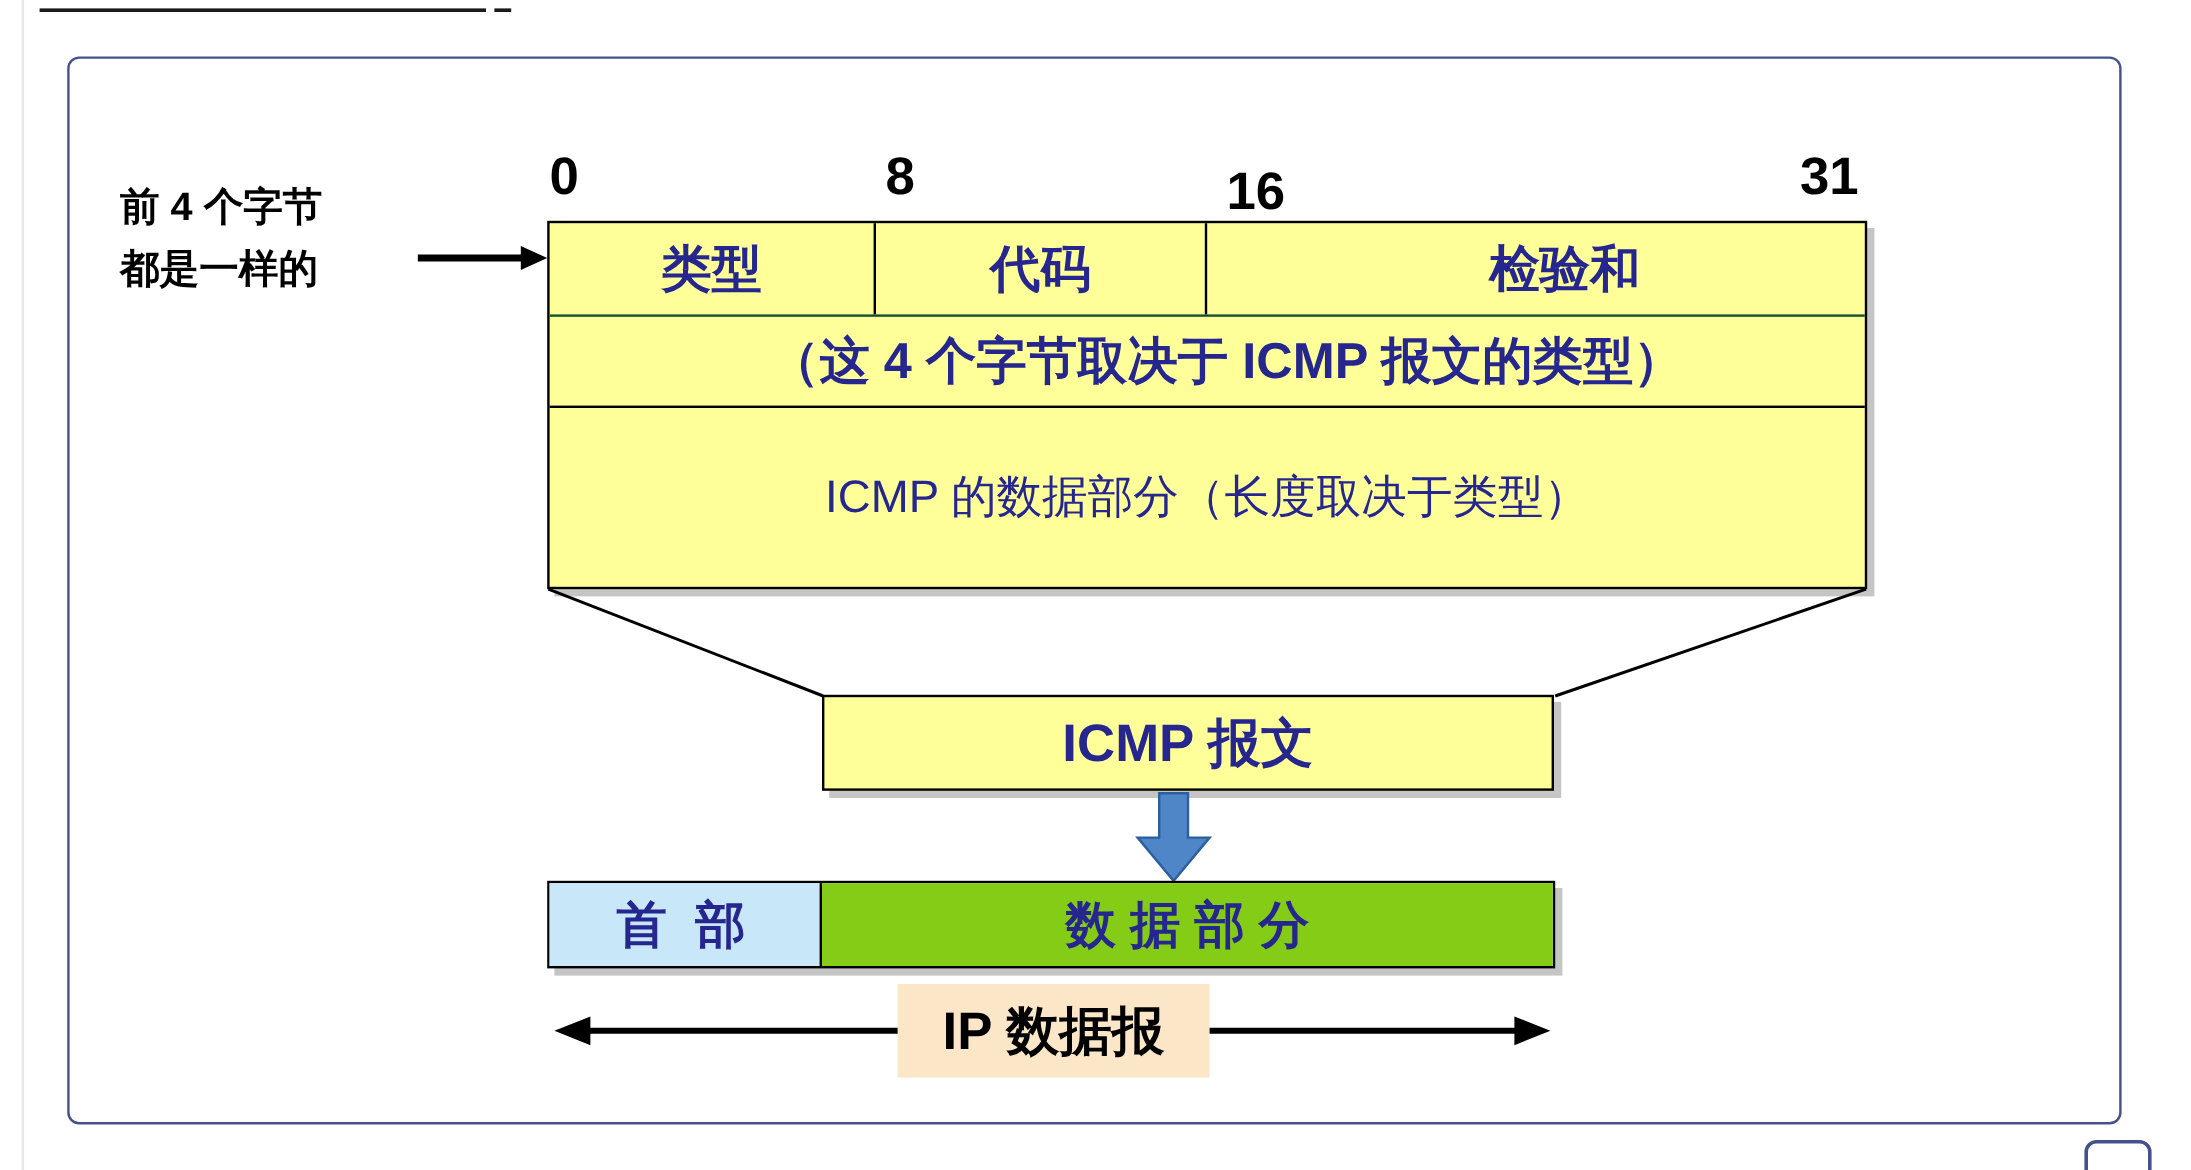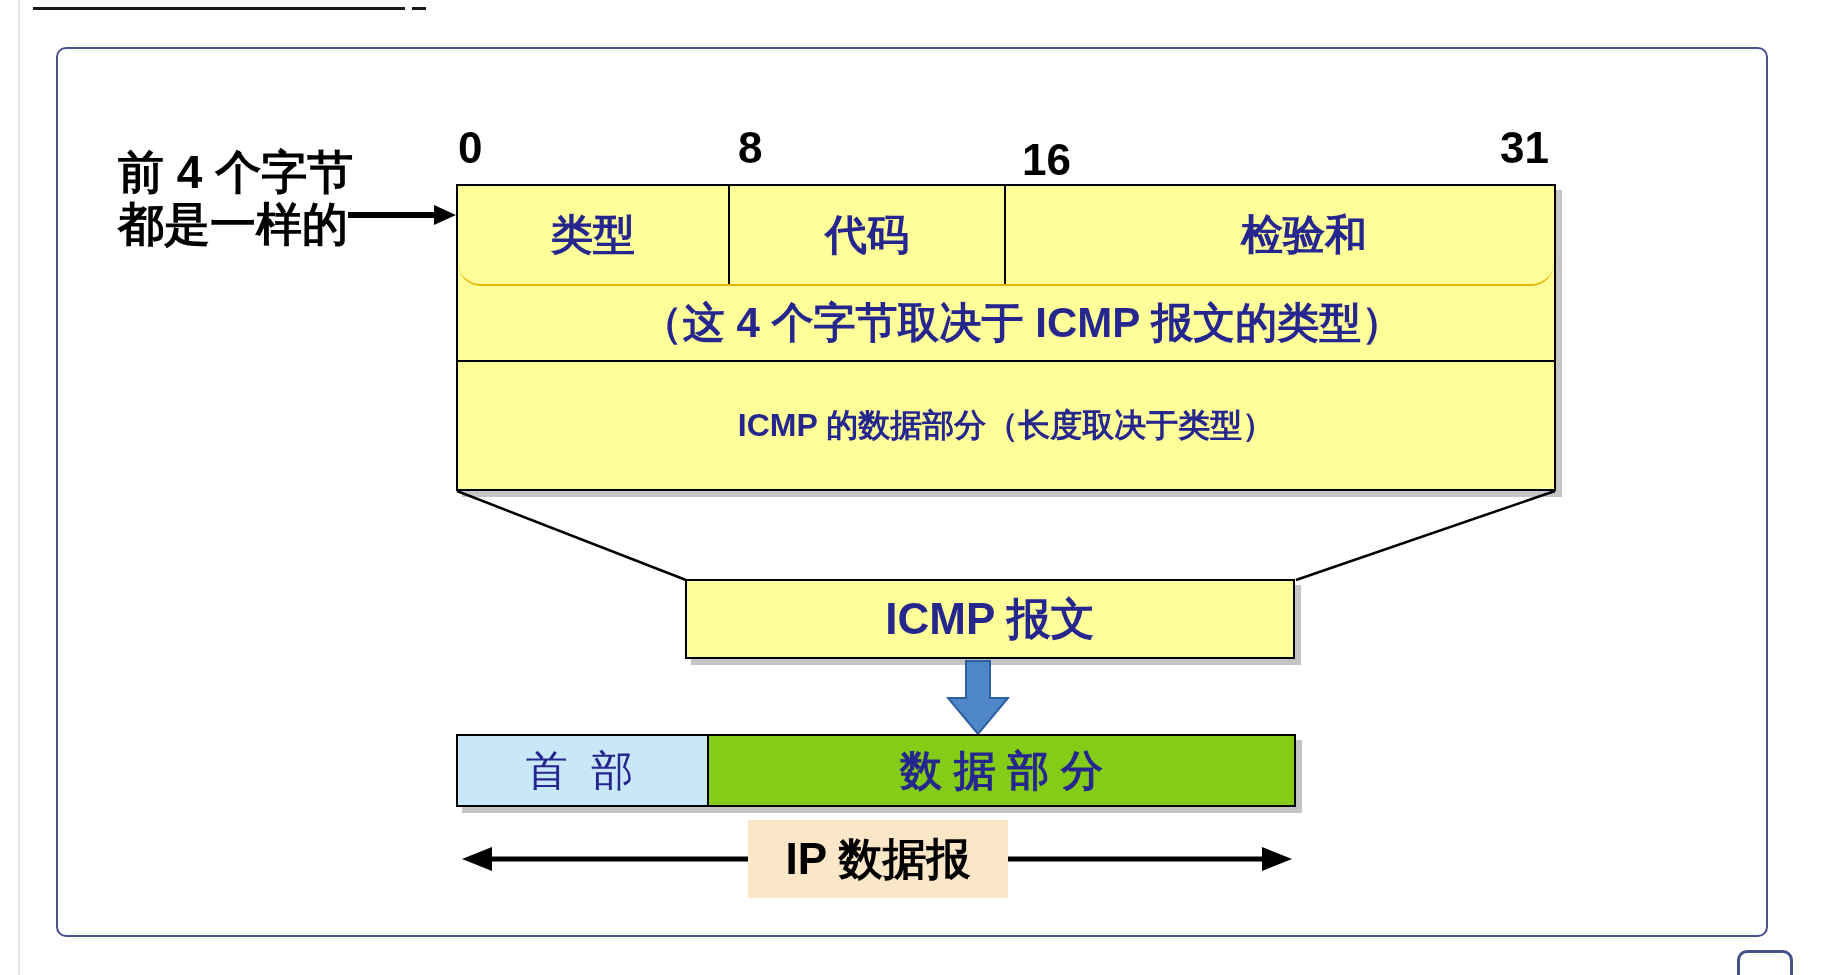--- a/index.html
+++ b/index.html
@@ -22,58 +22,58 @@
   }
 
   .bit-label { position:absolute; top:124px; font-size:44px; font-weight:700; color:#000; line-height:48px; }
   .b0  { left:458px; }
   .b8  { left:738px; }
   .b16 { left:1022px;margin-top:12px; }
   .b31 { left:1500px; }
 
   .annotation {
     position:absolute; left:100px; top:146px; width:280px;
-    font-size:46px; font-weight:700; color:#000; line-height:52px;margin-left:18px;
+    font-size:33px; font-weight:700; color:#000; line-height:52px;
   }
   .annot-arrow { position:absolute; left:348px; top:198px; }
 
   .shadowed { box-shadow:6px 6px 0 rgba(150,150,150,0.55); }
 
   .icmp-table {
     position:absolute; left:456px; top:184px; width:1100px; height:307px;
     background:#FFFF99; border:2px solid #000;
     display:flex; flex-direction:column;
   }
-  .t-row1 { display:flex; height:100px; border-bottom:2px solid #eab308;border-radius:23px; }
+  .t-row1 { display:flex; height:78px; border-bottom:2px solid #14532d; }
   .t-cell { display:flex; align-items:center; justify-content:center; font-size:42px; font-weight:700; }
   .c-type { width:272px; border-right:2px solid #000; }
   .c-code { width:276px; border-right:2px solid #000; }
   .c-checksum { flex:1;padding-left:48px; }
   .t-row2 { height:76px; border-bottom:2px solid #000; display:flex; align-items:center; justify-content:center; font-size:42px; font-weight:700;padding-left:32px; }
-  .t-row3 { flex:1; display:flex; align-items:center; justify-content:center; font-size:32px; font-weight:700;border-radius:17px; }
+  .t-row3 { flex:1; display:flex; align-items:center; justify-content:center; font-size:38px; font-weight:400;border-radius:17px; }
 
   .funnel { position:absolute; left:456px; top:489px; }
 
   .icmp-msg-box {
     position:absolute; left:685px; top:579px; width:610px; height:80px;
     background:#FFFF99; border:2px solid #000;
     display:flex; align-items:center; justify-content:center;
     font-size:44px; font-weight:700;
   }
 
   .down-arrow { position:absolute; left:938px; top:660px; }
 
   .ip-bar {
     position:absolute; left:456px; top:734px; width:840px; height:73px;
     border:2px solid #000; display:flex;
   }
   .ip-header {
-    width:251px; background:#C8E7F8; border-right:2px solid #000;
+    width:227px; background:#C8E7F8; border-right:2px solid #000;
     display:flex; align-items:center; justify-content:center;
-    font-size:42px; font-weight:400; letter-spacing:6px;
+    font-size:42px; font-weight:700; letter-spacing:6px;
   }
   .ip-data {
     flex:1; background:#84cc16;
     display:flex; align-items:center; justify-content:center;
     font-size:42px; font-weight:700;
   }
 
   .extent-arrow { position:absolute; left:458px; top:839px; }
   .ip-label {
     position:absolute; left:748px; top:820px; width:260px; height:78px;

